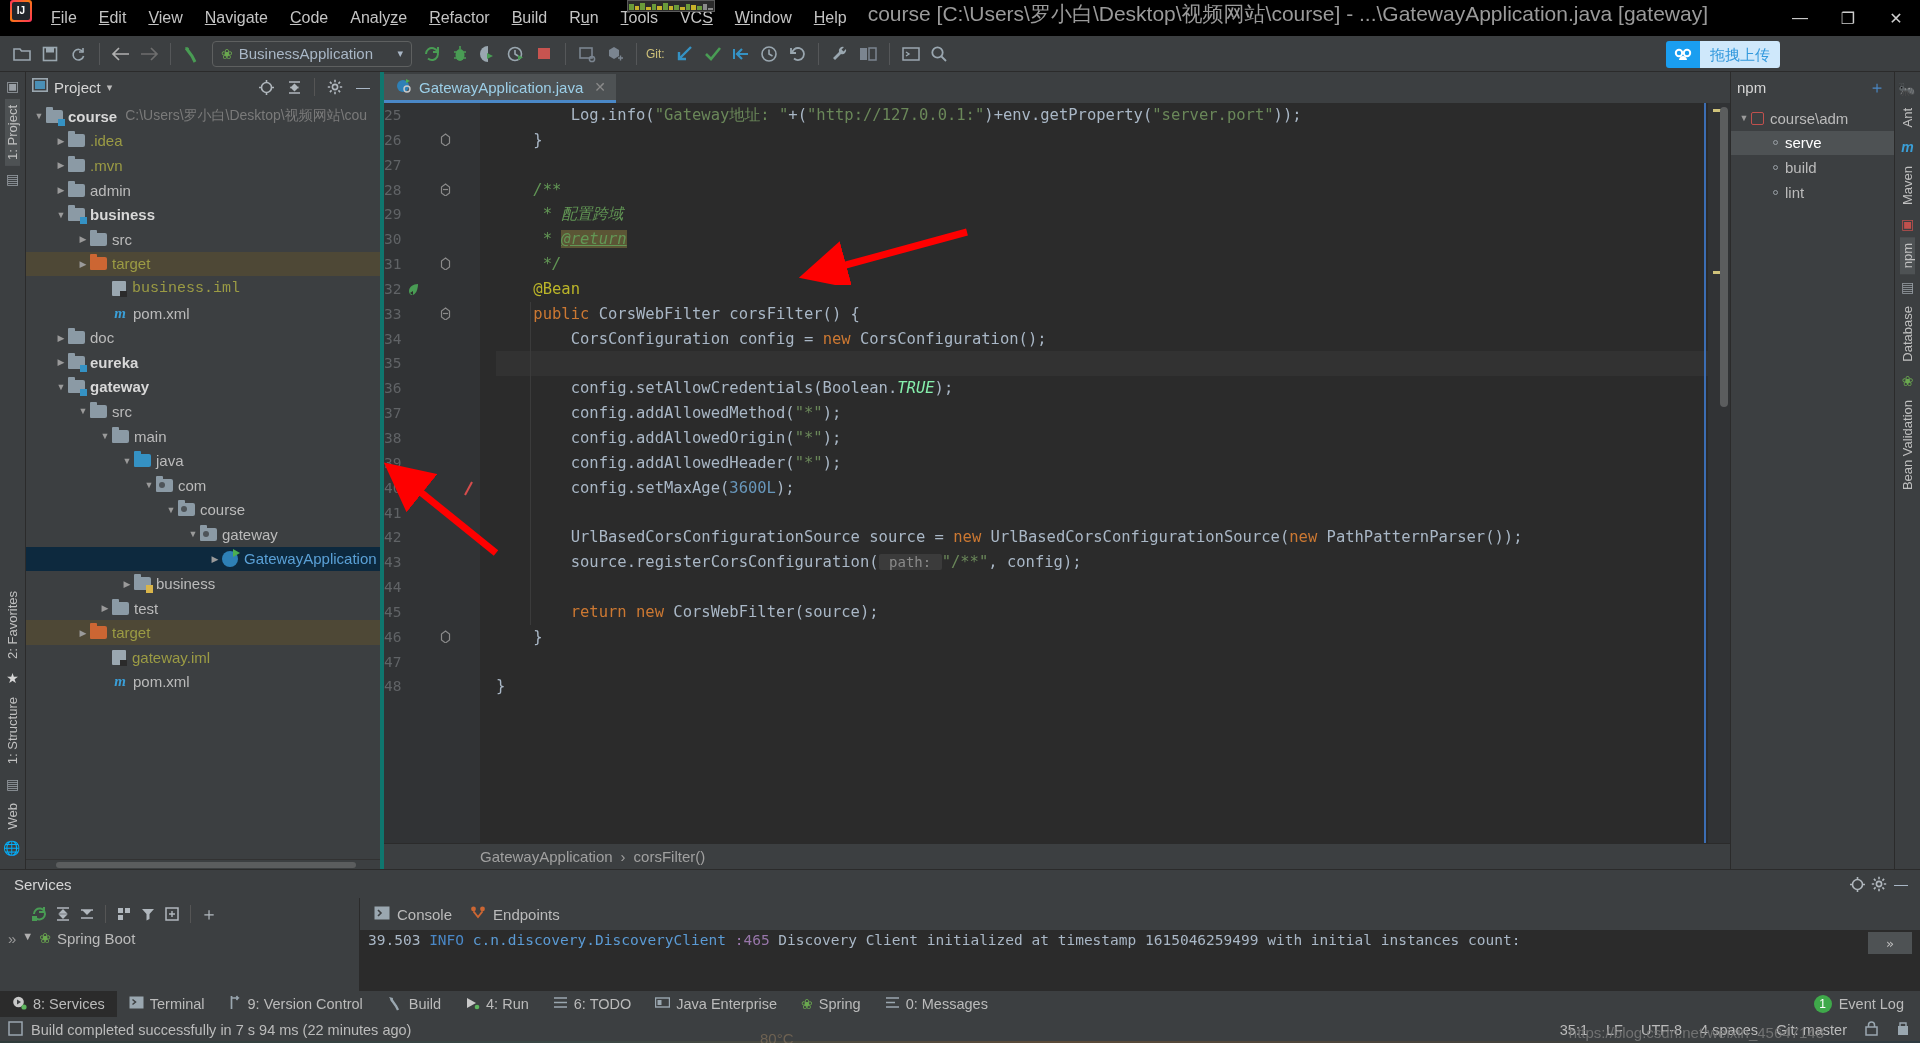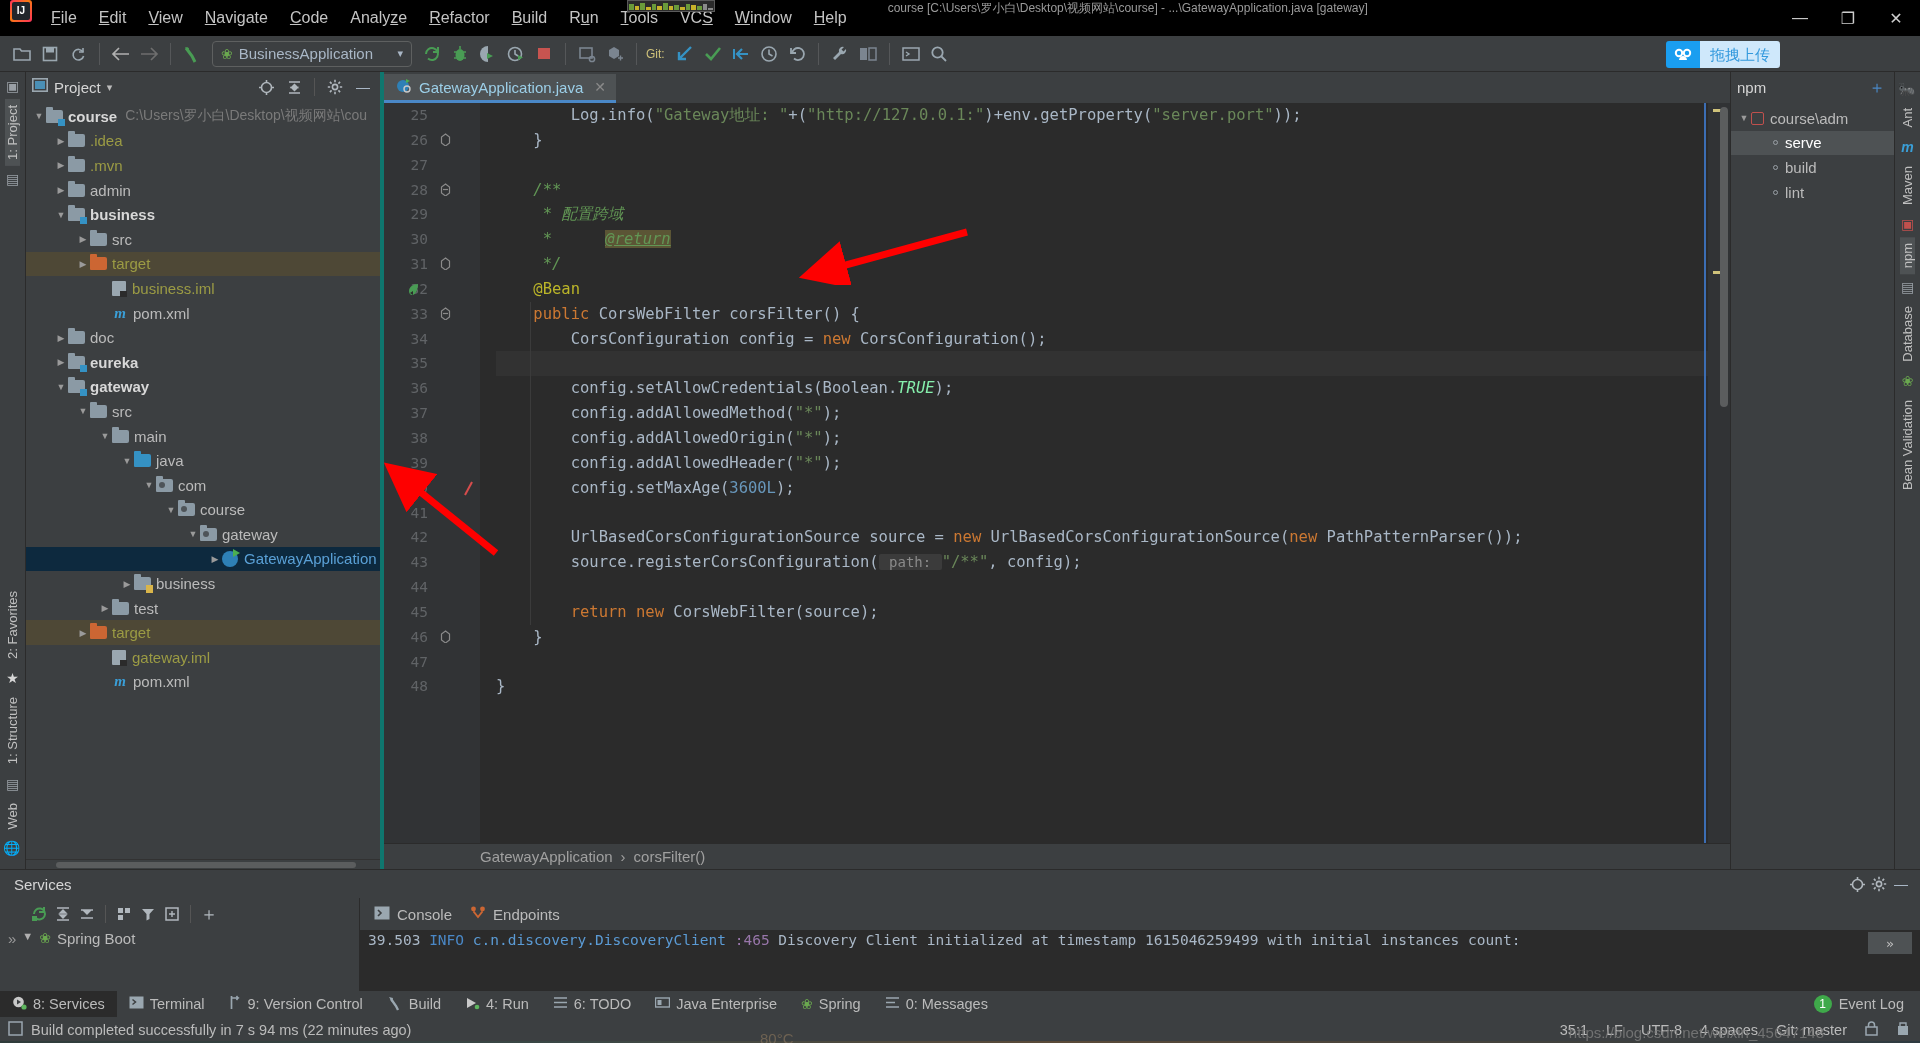--- a/index.html
+++ b/index.html
@@ -27,21 +27,21 @@
     background: #21252b; margin: 2px; border-radius: 2px;
     color: #fff; font-size: 10px; line-height: 18px; text-align: center; font-weight: bold;
   }
   .menubar { display: flex; align-items: center; height: 36px; }
   .menu-item {
     padding: 4px 11px; font-size: 16px; color: #c4c4c4; cursor: default;
     white-space: nowrap;
   }
   .menu-item u { text-decoration: underline; }
   .win-title {
-    font-size: 12px; color: #9a9a9a; margin-left: 30px; white-space: nowrap;
+    font-size: 21px; color: #9a9a9a; margin-left: 10px; white-space: nowrap;
   }
   .win-ctrls { position: absolute; right: 0; top: 0; height: 36px; display: flex; }
   .win-btn {
     width: 48px; height: 36px; display: flex; align-items: center; justify-content: center;
     color: #cdcdcd; font-size: 16px;
   }
   .eqbar {
     position: absolute; left: 627px; top: 0px; width: 88px; height: 12px;
     background: #2b2b2b; border: 1px solid #5a5a5a; display:flex; align-items:flex-end;
     padding: 1px; gap: 1px; overflow: hidden;
@@ -178,40 +178,40 @@
   }
   .etab {
     height: 29px; display: flex; align-items: center; gap: 7px; padding: 0 10px 0 12px;
     background: #4e5254; font-size: 15px; color: #9ccfe8; border-bottom: 3px solid #4a88c7;
   }
   .etab .x { color: #8a8a8a; font-size: 14px; margin-left: 4px; }
   .ed-wrap { flex: 1 1 auto; display: flex; min-height: 0; position: relative; background: #2b2b2b; }
   .gutter {
     width: 96px; flex: 0 0 96px; background: #313335; position: relative;
     font-family: "DejaVu Sans Mono", monospace; font-size: 14.5px; color: #606366;
-    padding-top: 0px; text-align: right;
+    padding-top: 0px; 
   }
   .gline { height: 24.85px; line-height: 24.85px; padding-right: 52px; position: relative; }
   .gmark {
     position: absolute; right: 28px; top: 5px; width: 14px; height: 14px;
     color: #8a8a8a; font-size: 11px; line-height: 14px; text-align: center;
   }
   .gmark.bean { right: 60px; color: #499c54; font-size: 13px; }
   .codearea {
     flex: 1 1 auto; position: relative; overflow: hidden; background: #2b2b2b;
     font-family: "DejaVu Sans Mono", monospace; font-size: 15.5px;
     white-space: pre; line-height: 24.85px; padding-left: 16px;
   }
   .cline { height: 24.85px; color: #a9b7c6; }
   .cline.cur { background: #323232; }
   .kw { color: #cc7832; }
   .str { color: #6a8759; }
   .num { color: #6897bb; text-align: right; }
   .cmt { color: #629755; font-style: italic; }
-  .tag { color: #629755; font-style: italic; text-decoration: underline; background: #5b5535; margin-left: 44px; }
+  .tag { color: #629755; font-style: italic; text-decoration: underline; background: #5b5535; }
   .ann { color: #bbb529; }
   .fld { color: #86efac; font-style: italic; }
   .hint { color: #8a8a8a; background: #3b3b3b; border-radius: 2px; padding: 0 2px; font-size: 14px; }
   .vguide { position: absolute; left: 120px; width: 1px; background: #3b3b3b; }
 
   
   .markerbar { width: 22px; flex: 0 0 22px; background: #313335; position: relative; }
   .mk { position: absolute; left: 5px; width: 12px; height: 3px; }
   .scrollthumb { position: absolute; right: 2px; width: 8px; background: #5b5d5e; border-radius: 4px; }
 
@@ -583,21 +583,21 @@
           <div class="trow" style="padding-left: 50px;">
             <span class="arrow">▶</span>
             <span class="fold"></span>
             <span class="tlabel">src</span>
           </div>
           <div class="trow hl" style="padding-left: 50px;">
             <span class="arrow">▶</span>
             <span class="fold orange"></span>
             <span class="tlabel yellow">target</span>
           </div>
-          <div class="trow" style="padding-left: 72px;">
+          <div class="trow" style="padding-left: 72px; font-family: Liberation Mono, monospace;">
             <span class="arrow"></span>
             <span class="iml"></span>
             <span class="tlabel yellow">business.iml</span>
           </div>
           <div class="trow" style="padding-left: 72px;">
             <span class="arrow"></span>
             <span class="mico">m</span>
             <span class="tlabel">pom.xml</span>
           </div>
           <div class="trow" style="padding-left: 28px;">

